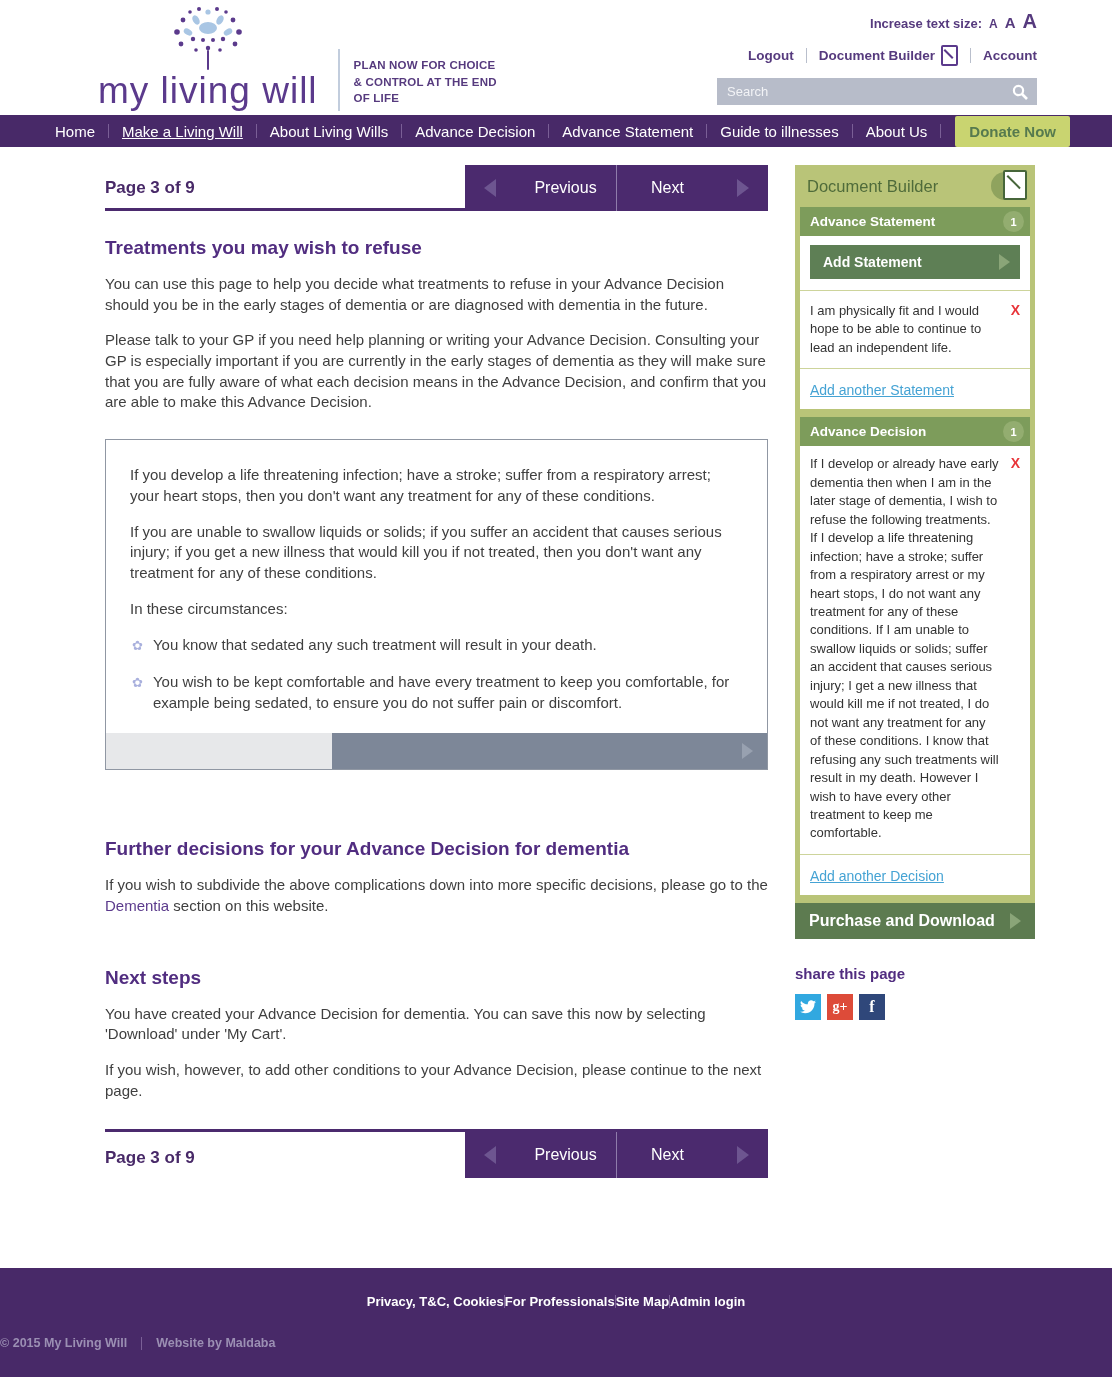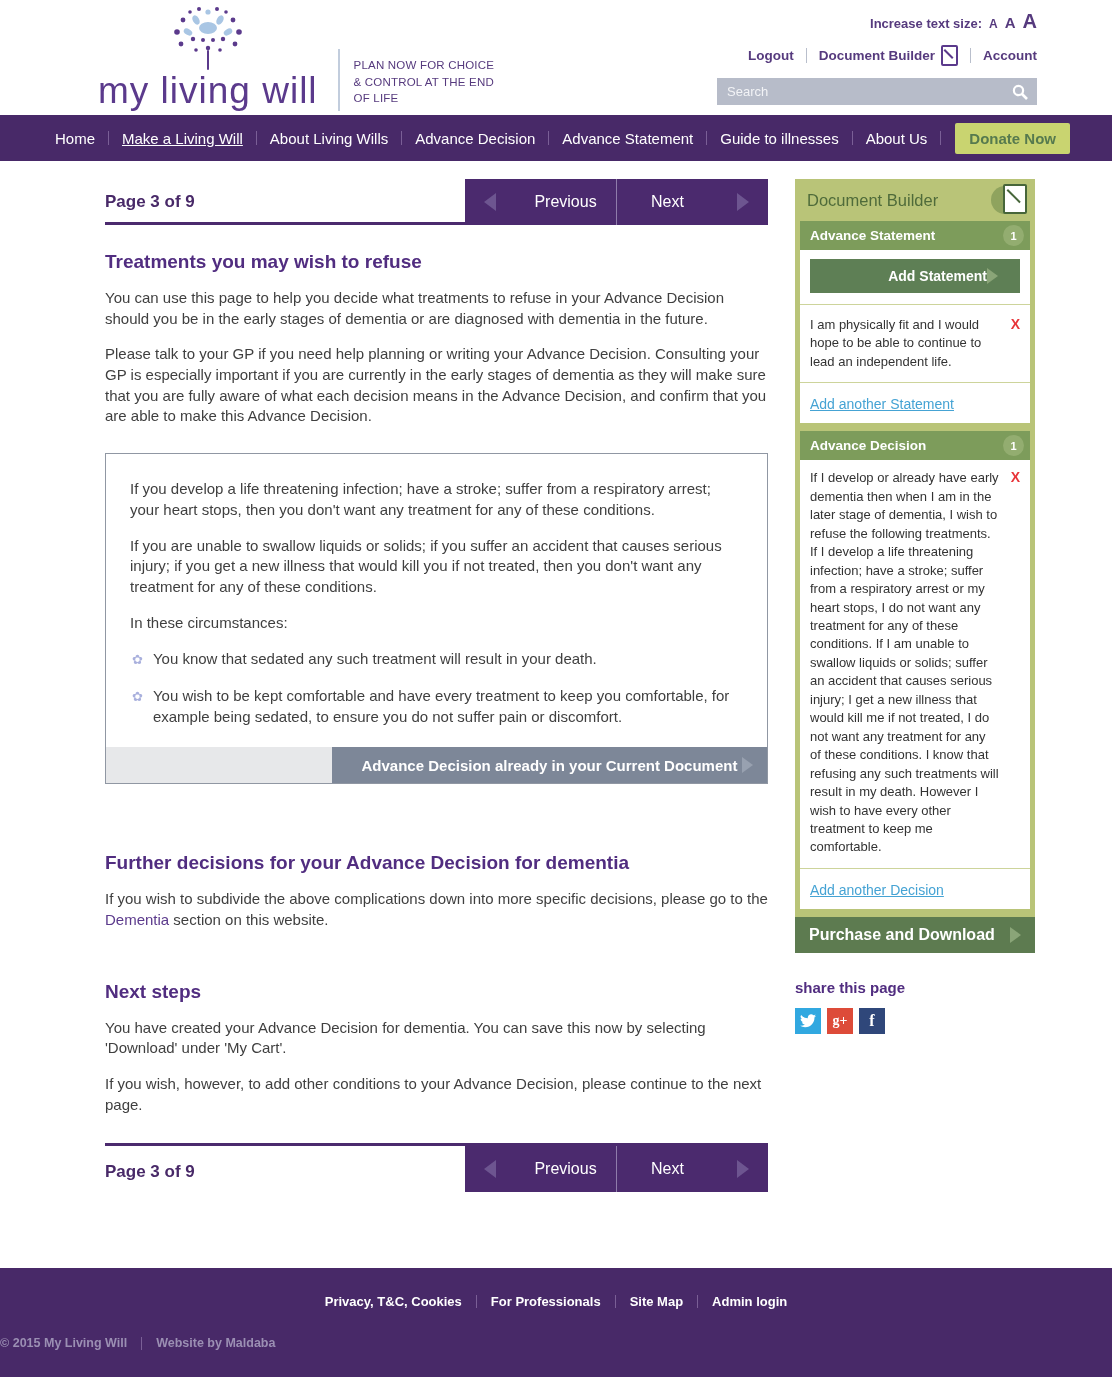--- a/index.html
+++ b/index.html
@@ -5,37 +5,37 @@
   * { margin:0; padding:0; box-sizing:border-box; }
   html,body { width:1112px; background:#ffffff; font-family:"Liberation Sans", sans-serif; }
   body { position:relative; height:1377px; overflow:hidden; color:#3f3f3f; }
 
   
   .header { height:115px; position:relative; background:#fff; }
   .logo-wrap { position:absolute; left:98px; top:6px; display:flex; align-items:flex-end; }
   .logo-block { display:flex; flex-direction:column; align-items:center; }
   .logo-text { font-size:37px; color:#5b3a8c; letter-spacing:1px; font-weight:400; line-height:1; padding-bottom:12px; }
   .tag-divider { width:2px; background:#c2cddd; height:62px; margin:0 14px 10px 20px; }
-  .tagline { color:#563a7e; font-weight:normal; font-size:11.5px; line-height:1.45; padding-bottom:14px; letter-spacing:.2px; }
+  .tagline { color:#563a7e; font-weight:bold; font-size:11.5px; line-height:1.45; padding-bottom:14px; letter-spacing:.2px; }
   .header-right { position:absolute; right:75px; top:10px; width:420px; text-align:right; }
   .textsize-row { color:#563a7e; font-size:13px; font-weight:bold; display:flex; justify-content:flex-end; align-items:baseline; gap:7px; }
   .ts-a1 { font-size:12px; } .ts-a2 { font-size:15px; } .ts-a3 { font-size:20px; }
   .quicklinks { margin-top:12px; display:flex; justify-content:flex-end; align-items:center; gap:12px; color:#563a7e; font-size:13.5px; font-weight:bold; }
   .quicklinks a { color:#563a7e; text-decoration:none; cursor:pointer; }
   .ql-sep { width:1px; height:15px; background:#b9bfcc; }
   .db-link { display:flex; align-items:center; gap:6px; }
   .doc-icon-sm { width:17px; height:21px; background:#fff; border:2px solid #5b3a8c; border-radius:2px; position:relative; }
   .doc-icon-sm::after { content:""; position:absolute; left:2px; top:2px; width:12px; height:0; border-top:2px solid #5b3a8c; transform:rotate(45deg); transform-origin:0 0; }
   .search-box { margin-top:12px; width:320px; height:27px; background:#b7bcc9; display:flex; align-items:center; float:right; }
   .search-box input { flex:1; background:transparent; border:none; outline:none; color:#ffffff; font-size:13px; padding:0 10px; font-family:"Liberation Sans", sans-serif; }
   .search-box input::placeholder { color:#f2f3f6; opacity:1; }
   .search-btn { width:34px; height:27px; border:none; background:transparent; cursor:pointer; display:flex; align-items:center; justify-content:center; }
 
   
-  .navbar { height:46px; background:#482968; display:flex; align-items:center; justify-content:center; }
+  .navbar { height:32px; background:#482968; display:flex; align-items:center; justify-content:center; }
   .nav-item { color:#ffffff; font-size:15px; text-decoration:none; padding:0 13px; position:relative; cursor:pointer; white-space:nowrap; }
   .nav-item.active { text-decoration:underline; }
   .nav-sep { width:1px; height:14px; background:#7a5f96; }
   .donate-btn { margin-left:14px; background:#c9d470; color:#567a4e; font-weight:bold; font-size:15px; border:none; border-radius:2px; padding:7px 14px; cursor:pointer; font-family:"Liberation Sans", sans-serif; }
 
   
   .content { margin:18px 0 0 105px; width:930px; display:flex; }
   .main-col { width:663px; }
   .side-col { width:240px; margin-left:27px; }
 
@@ -76,41 +76,41 @@
   .builder-head { height:42px; display:flex; align-items:center; justify-content:space-between; padding:0 8px 0 12px; }
   .builder-title { color:#4f6b3a; font-size:16.5px; }
   .doc-icon-wrap { position:relative; width:36px; height:32px; }
   .doc-circle { position:absolute; left:0; top:2px; width:28px; height:28px; border-radius:50%; background:#8fa35e; }
   .doc-page { position:absolute; right:0; top:0; width:24px; height:30px; background:#fff; border:2px solid #47663a; border-radius:2px; }
   .doc-page::after { content:""; position:absolute; left:3px; top:3px; width:18px; border-top:2px solid #47663a; transform:rotate(45deg); transform-origin:0 0; }
   .sect { margin:0 5px; }
   .sect-head { height:29px; background:#7d9c5b; color:#fff; font-weight:bold; font-size:13.5px; display:flex; align-items:center; justify-content:space-between; padding:0 6px 0 10px; }
   .badge { width:21px; height:21px; border-radius:50%; background:#93ad70; color:#fff; font-size:11px; font-weight:bold; display:flex; align-items:center; justify-content:center; }
   .panel { background:#fff; padding:9px 10px; }
-  .green-btn { height:34px; background:#5e7f55; display:flex; align-items:center; justify-content:flex-end; padding:0 22px 0 13px; cursor:pointer; }
+  .green-btn { height:34px; background:#5e7f55; display:flex; align-items:center; justify-content:space-between; padding:0 10px 0 13px; cursor:pointer; }
   .green-btn span { color:#fff; font-weight:bold; font-size:14px; }
   .green-btn .tri { width:0; height:0; border-top:8px solid transparent; border-bottom:8px solid transparent; border-left:11px solid #8aa578; }
   .panel-div { border:none; border-top:1px solid #cdd49b; margin:11px -10px; }
   .side-item { position:relative; font-size:13px; line-height:1.42; color:#333; padding-right:20px; }
   .del-x { position:absolute; right:0; top:0; color:#e8353a; font-weight:bold; font-size:14px; background:none; border:none; cursor:pointer; font-family:"Liberation Sans", sans-serif; }
   .add-link { display:inline-block; color:#45a3d4; font-weight:normal; font-size:14px; text-decoration:underline; cursor:pointer; margin:2px 0; }
   .sect-gap { height:8px; }
   .purchase-bar { margin-top:8px; height:36px; background:#5d7b50; display:flex; align-items:center; justify-content:space-between; padding:0 14px; cursor:pointer; }
   .purchase-bar span { color:#fff; font-weight:bold; font-size:16px; }
   .purchase-bar .tri { width:0; height:0; border-top:8px solid transparent; border-bottom:8px solid transparent; border-left:11px solid #8aa578; }
   .share-label { margin-top:26px; color:#512d80; font-weight:bold; font-size:15px; }
   .social-row { margin-top:12px; display:flex; gap:6px; }
   .social { width:26px; height:26px; display:flex; align-items:center; justify-content:center; cursor:pointer; border:none; }
   .social.twitter { background:#31a8e0; }
   .social.gplus { background:#dd4b39; color:#fff; font-size:14px; font-weight:bold; font-family:"Liberation Serif", serif; }
   .social.facebook { background:#2f477a; color:#fff; font-size:16px; font-weight:bold; font-family:"Liberation Serif", serif; }
 
   
   .footer { position:absolute; left:0; bottom:0; width:1112px; height:109px; background:#482968; }
-  .footer-links { padding-top:26px; display:flex; justify-content:center; align-items:center; gap:14px; }
+  .footer-links { padding-top:26px; display:flex; justify-content:center; align-items:center; }
   .footer-links a { color:#ffffff; font-size:13px; font-weight:bold; text-decoration:none; cursor:pointer; }
   .f-sep { width:1px; height:13px; background:#7a5f96; }
   .footer-copy { margin-top:27px; display:flex; align-items:center; gap:14px; color:#9b8fb3; font-size:12.5px; font-weight:bold; }
 </style>
 </head>
 <body>
 
 <div class="header">
   <div class="logo-wrap">
     <div class="logo-block">
@@ -231,21 +231,20 @@
         <span class="bullet-ico">✿</span>
         <span class="bullet-text">You know that sedated any such treatment will result in your death.</span>
       </div>
       <div class="bullet-row">
         <span class="bullet-ico">✿</span>
         <span class="bullet-text">You wish to be kept comfortable and have every treatment to keep you comfortable, for example being sedated, to ensure you do not suffer pain or discomfort.</span>
       </div>
       <div class="box-bar">
         <div class="box-bar-left"></div>
         <div class="box-bar-right">
-          <span class="box-bar-label">Advance Decision already in your Current Document</span>
           <span class="tri"></span>
         </div>
       </div>
     </div>
 
     <h2 class="section-title further-title">Further decisions for your Advance Decision for dementia</h2>
     <p><span>If you wish to subdivide the above complications down into more specific decisions, please go to the </span><a class="inline-link">Dementia</a><span> section on this website.</span></p>
 
     <h2 class="section-title nextsteps-title">Next steps</h2>
     <p>You have created your Advance Decision for dementia. You can save this now by selecting 'Download' under 'My Cart'.</p>

